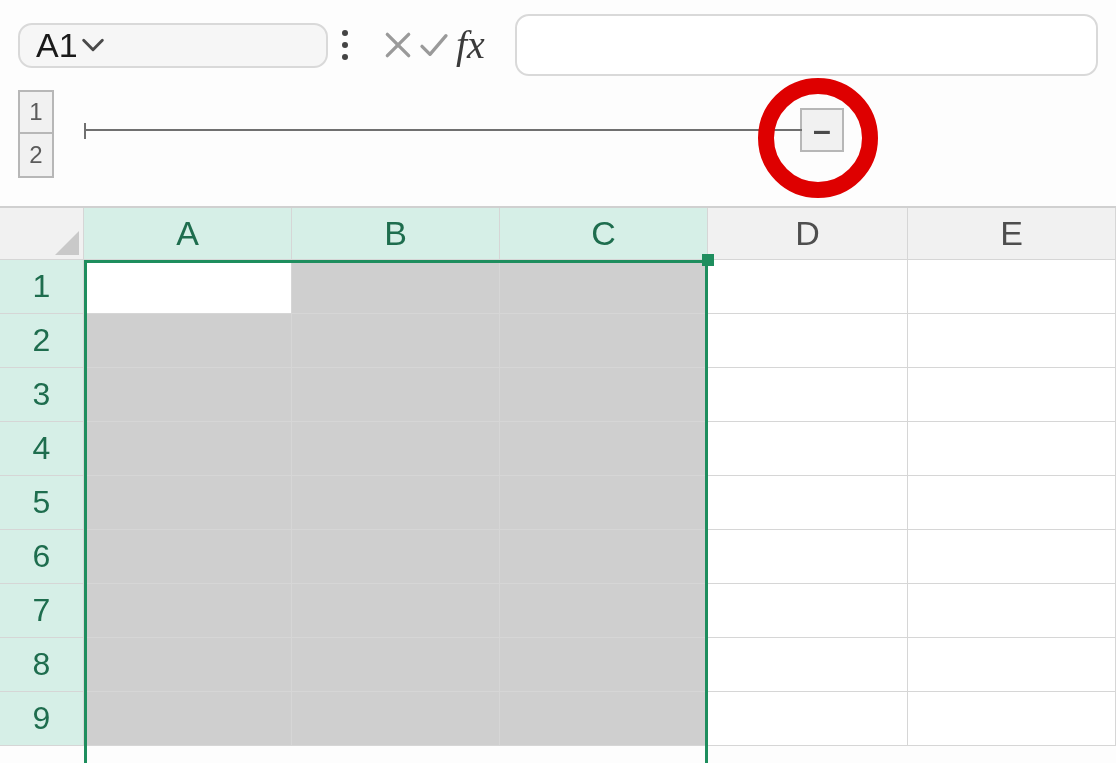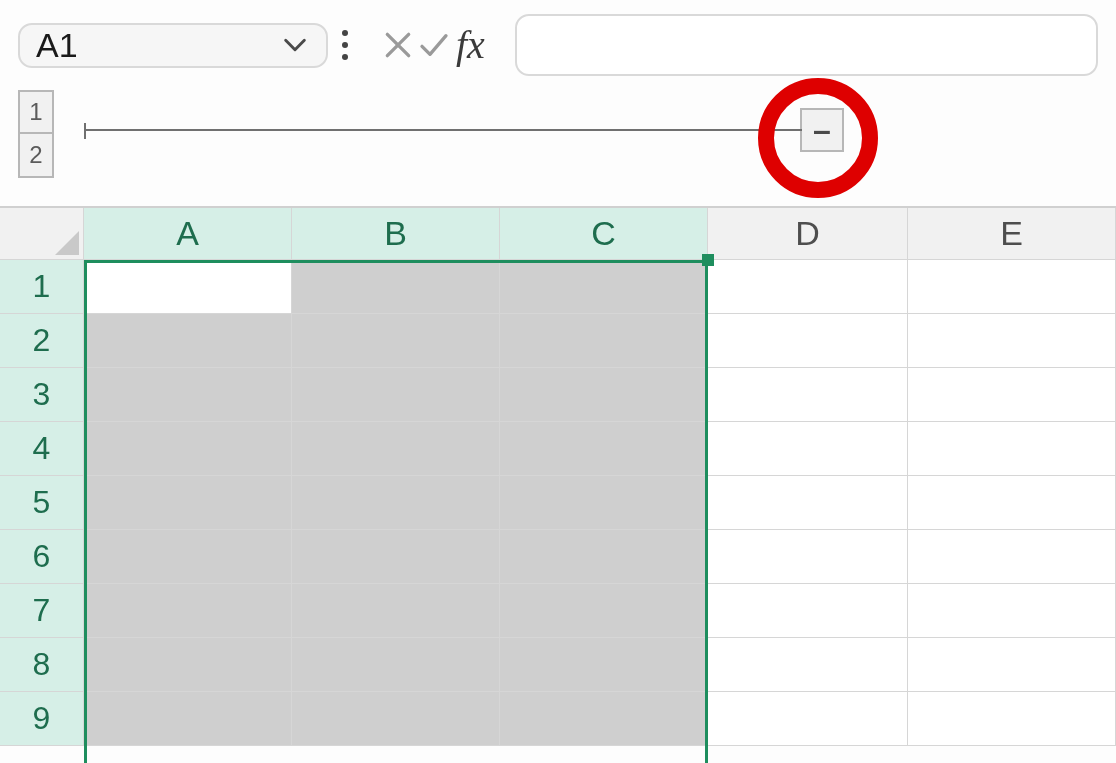--- a/index.html
+++ b/index.html
@@ -22,21 +22,21 @@
   }
   .name-box {
     width: 310px;
     height: 45px;
     border: 2px solid #d9d9d9;
     border-radius: 14px;
     background: #f6f6f6;
     display: flex;
     align-items: center;
     padding: 0 16px;
-    justify-content: space-between;
+    justify-content: flex-start;
   }
   .name-box-text {
     font-size: 34px;
     color: #1a1a1a;
   }
   .chevron-down {
     width: 30px; height: 30px;
     display: flex; align-items: center; justify-content: center;
   }
   .chevron-down svg { width: 28px; height: 28px; }

